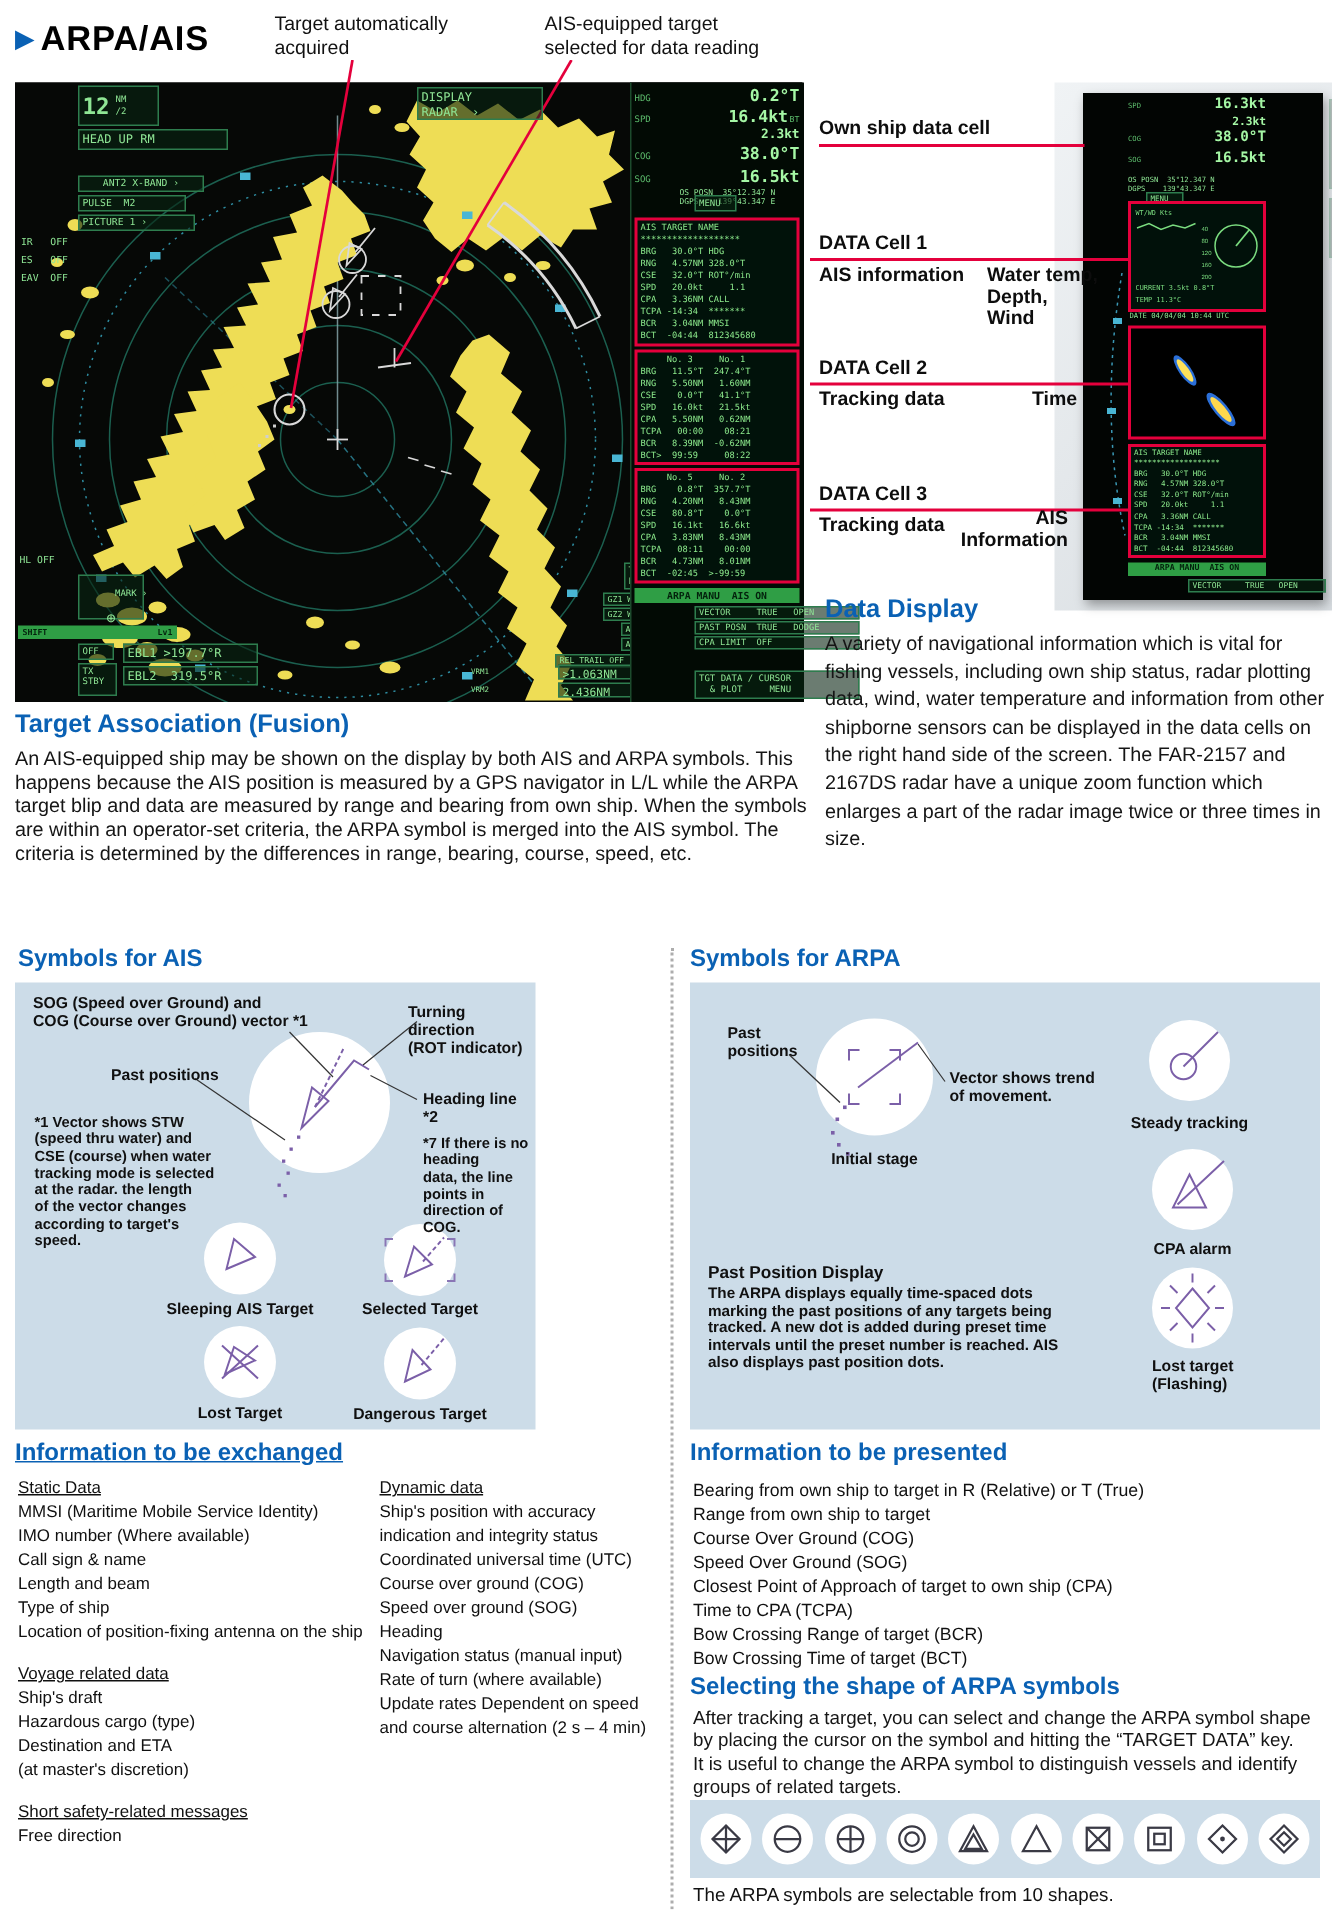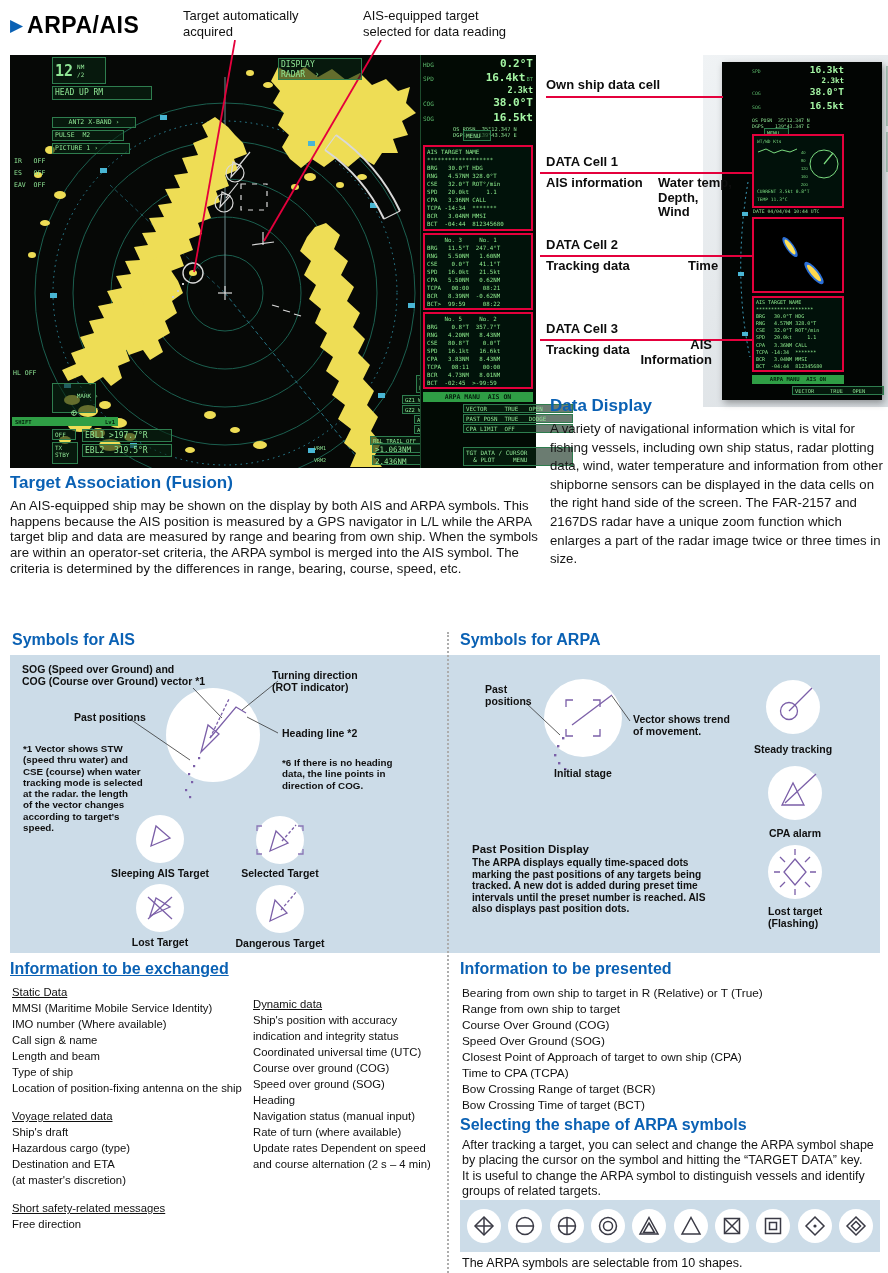--- a/index.html
+++ b/index.html
@@ -364,21 +364,21 @@
   <div class="callout" style="left:630px;top:338px;width:82px;text-align:right;">AIS
 Information</div>
 
   <div class="h-blue" style="left:10px;top:473px;font-size:17px;">Target Association (Fusion)</div>
   <div class="body-text" style="left:10px;top:498px;width:530px;">An AIS-equipped ship may be shown on the display by both AIS and ARPA symbols. This happens because the AIS position is measured by a GPS navigator in L/L while the ARPA target blip and data are measured by range and bearing from own ship. When the symbols are within an operator-set criteria, the ARPA symbol is merged into the AIS symbol. The criteria is determined by the differences in range, bearing, course, speed, etc.</div>
 
   <div class="h-blue" style="left:550px;top:396px;font-size:17px;">Data Display</div>
   <div class="body-text" style="left:550px;top:420px;width:335px;line-height:18.6px;">A variety of navigational information which is vital for fishing vessels, including own ship status, radar plotting data, wind, water temperature and information from other shipborne sensors can be displayed in the data cells on the right hand side of the screen. The FAR-2157 and 2167DS radar have a unique zoom function which enlarges a part of the radar image twice or three times in size.</div>
 
   <div class="h-blue" style="left:12px;top:631px;font-size:16px;">Symbols for AIS</div>
-  <div class="panel" style="left:10px;top:655px;width:446px;height:298px;padding-left:48px;">
+  <div class="panel" style="left:10px;top:655px;width:347px;height:298px;">
     <svg width="405" height="298" style="position:absolute;left:0;top:0;">
       <circle cx="203" cy="80" r="47" fill="#fff"></circle>
       <circle cx="150" cy="184" r="24" fill="#fff"></circle>
         <circle cx="270" cy="185" r="24" fill="#fff"></circle>
       <circle cx="150" cy="253" r="24" fill="#fff"></circle>
         <circle cx="270" cy="254" r="24" fill="#fff"></circle>
       <g stroke="#7b5fa8" fill="none" stroke-width="1.3">
         <path d="M191,97 L209,79 L198,70 Z"></path>
         <path d="M200,83 L226,52 L236,58"></path>
         <path d="M200,83 L219,44" stroke-dasharray="3 2"></path>
@@ -413,21 +413,21 @@
     <div class="dlabel" style="left:64px;top:56px;">Past positions</div>
     <div class="dlabel" style="left:272px;top:72px;">Heading line *2</div>
     <div class="dnote" style="left:13px;top:88px;">*1 Vector shows STW
 (speed thru water) and
 CSE (course) when water
 tracking mode is selected
 at the radar. the length
 of the vector changes
 according to target's
 speed.</div>
-    <div class="dnote" style="left:272px;top:102px;">*6 If there is no heading
+    <div class="dnote" style="left:272px;top:102px;">*7 If there is no heading
 data, the line points in
 direction of COG.</div>
     <div class="clabel" style="left:90px;top:212px;width:120px;">Sleeping AIS Target</div>
     <div class="clabel" style="left:210px;top:212px;width:120px;">Selected Target</div>
     <div class="clabel" style="left:90px;top:281px;width:120px;">Lost Target</div>
     <div class="clabel" style="left:210px;top:282px;width:120px;">Dangerous Target</div>
   </div>
 
   <div class="h-blue" style="left:460px;top:631px;font-size:16px;">Symbols for ARPA</div>
   <div class="panel" style="left:460px;top:655px;width:420px;height:298px;">
@@ -497,21 +497,21 @@
         <div>Destination and ETA</div>
         <div>(at master's discretion)</div>
       </div>
   </div>
   <div class="list" style="left:12px;top:1200px;">
     <div class="ul-head">Short safety-related messages</div>
     <div>
         <div>Free direction</div>
       </div>
   </div>
-  <div class="list" style="left:253px;top:984px;margin-top:12px;">
+  <div class="list" style="left:253px;top:984px;">
     <div class="ul-head">Dynamic data</div>
     <div>
         <div>Ship's position with accuracy</div>
         <div>indication and integrity status</div>
         <div>Coordinated universal time (UTC)</div>
         <div>Course over ground (COG)</div>
         <div>Speed over ground (SOG)</div>
         <div>Heading</div>
         <div>Navigation status (manual input)</div>
         <div>Rate of turn (where available)</div>

